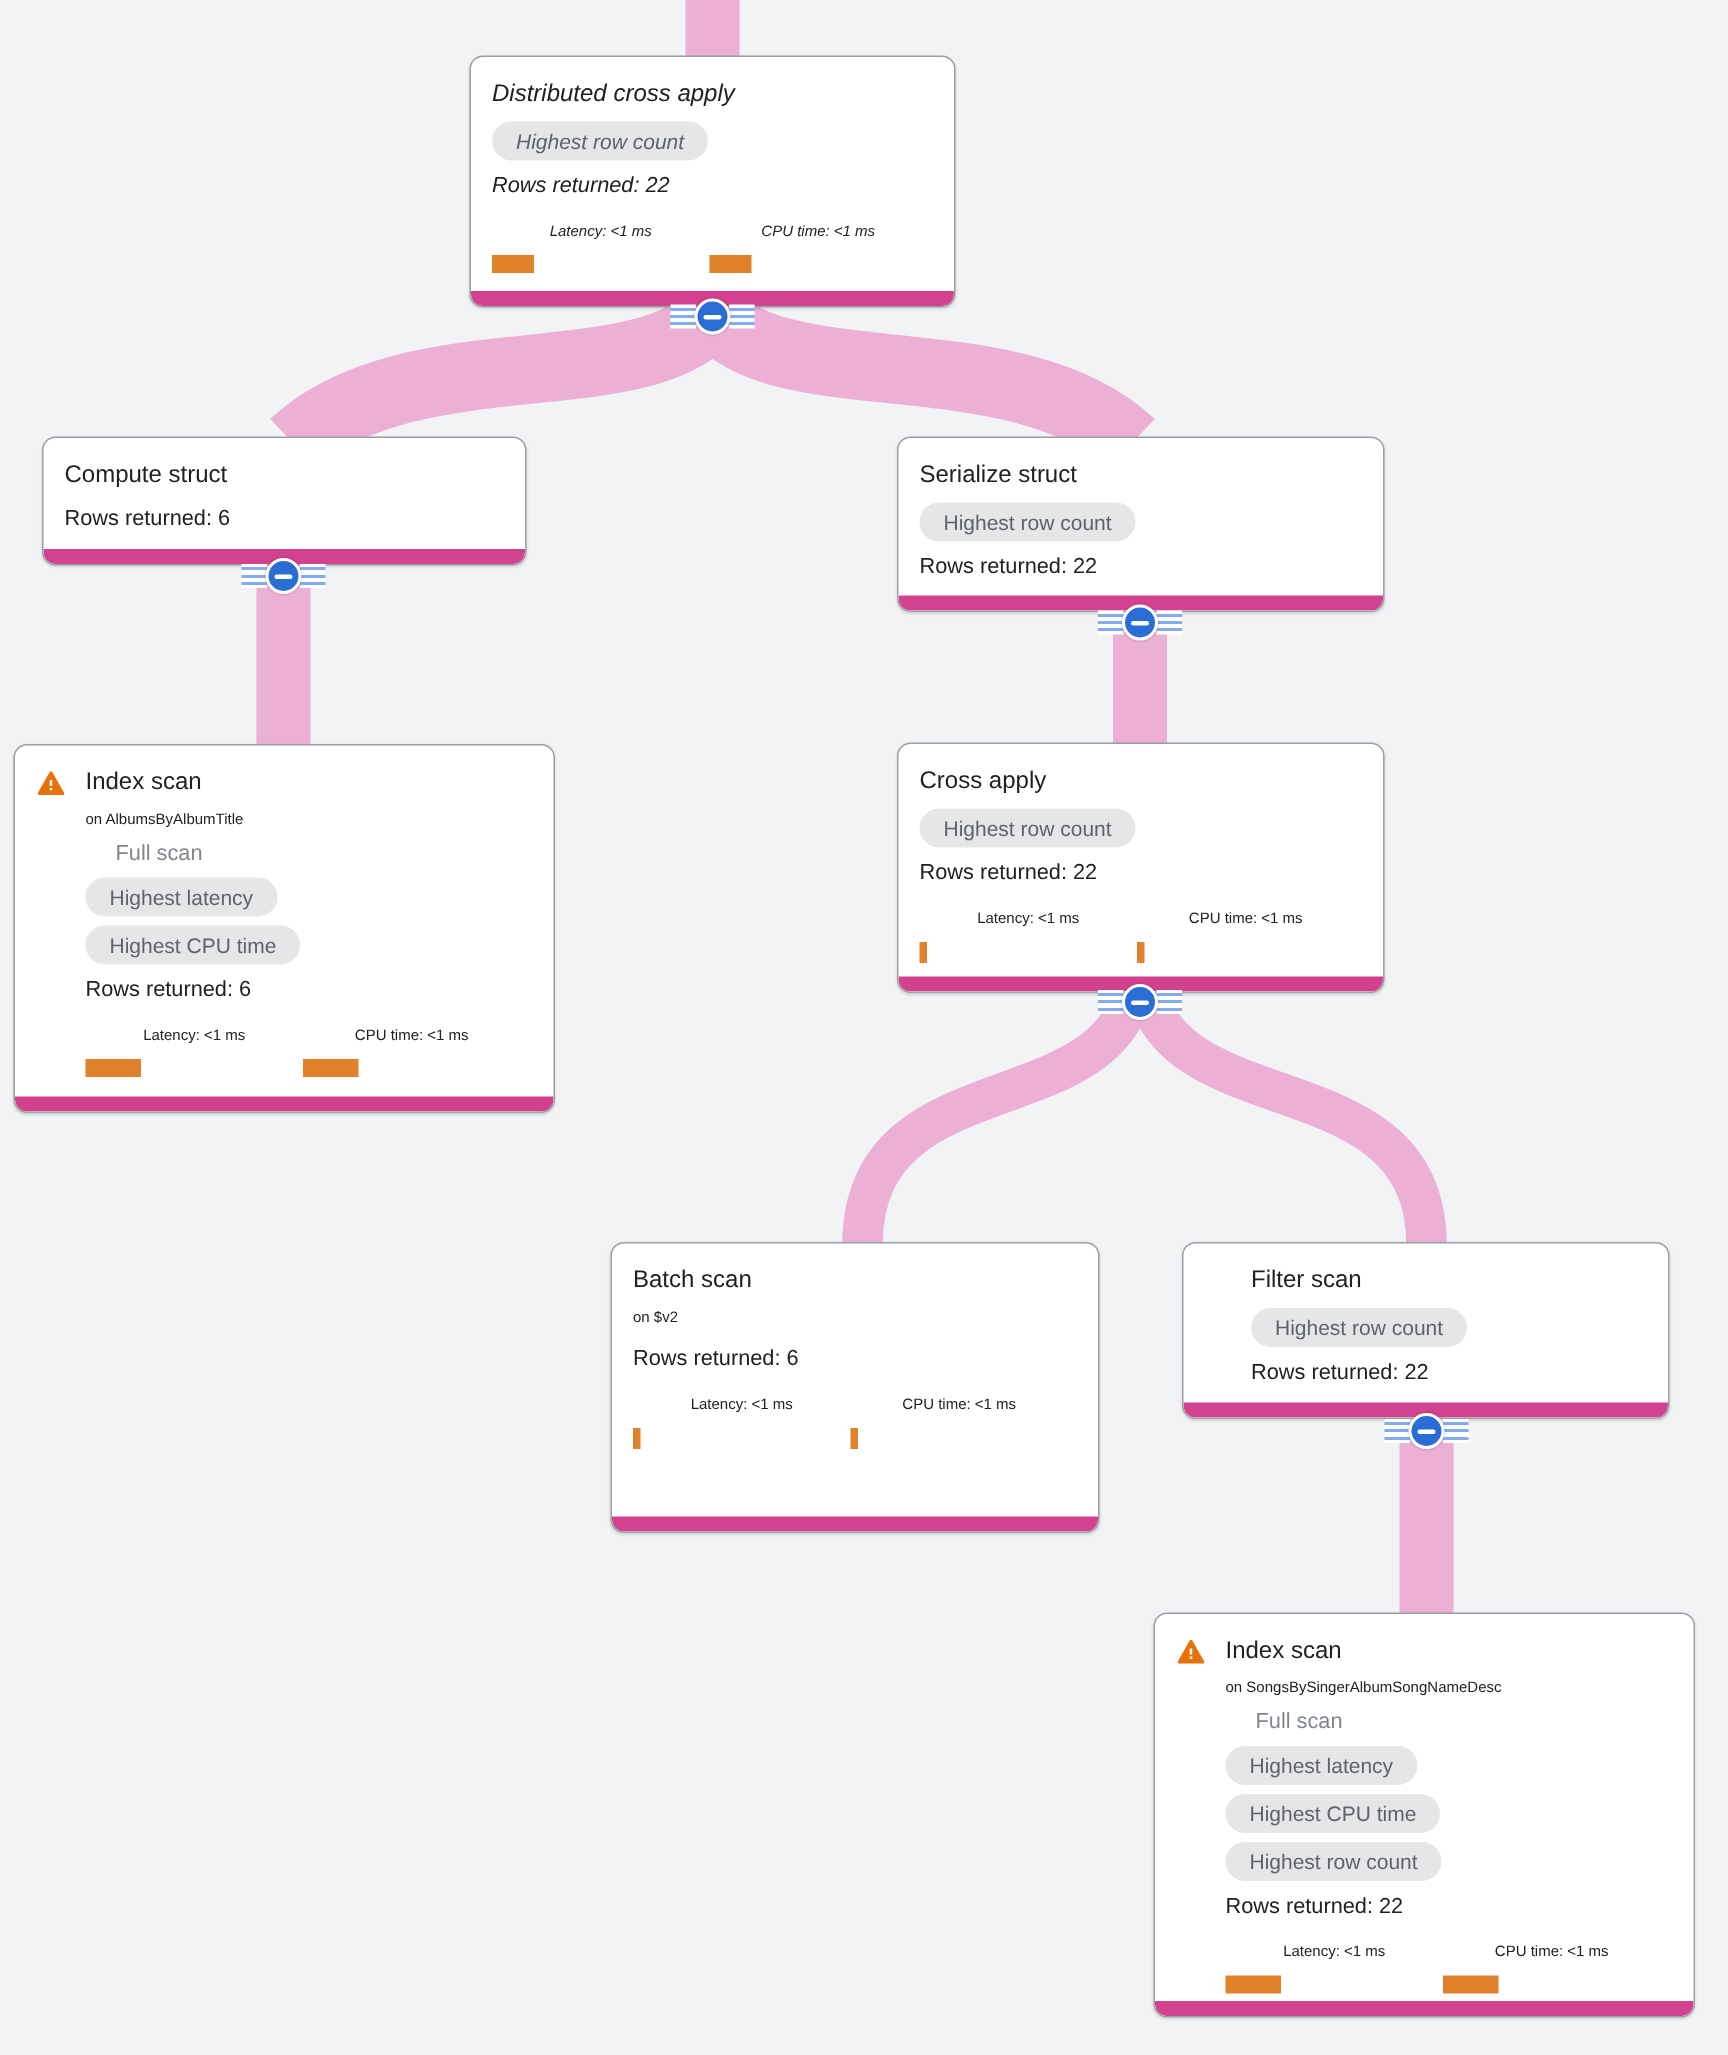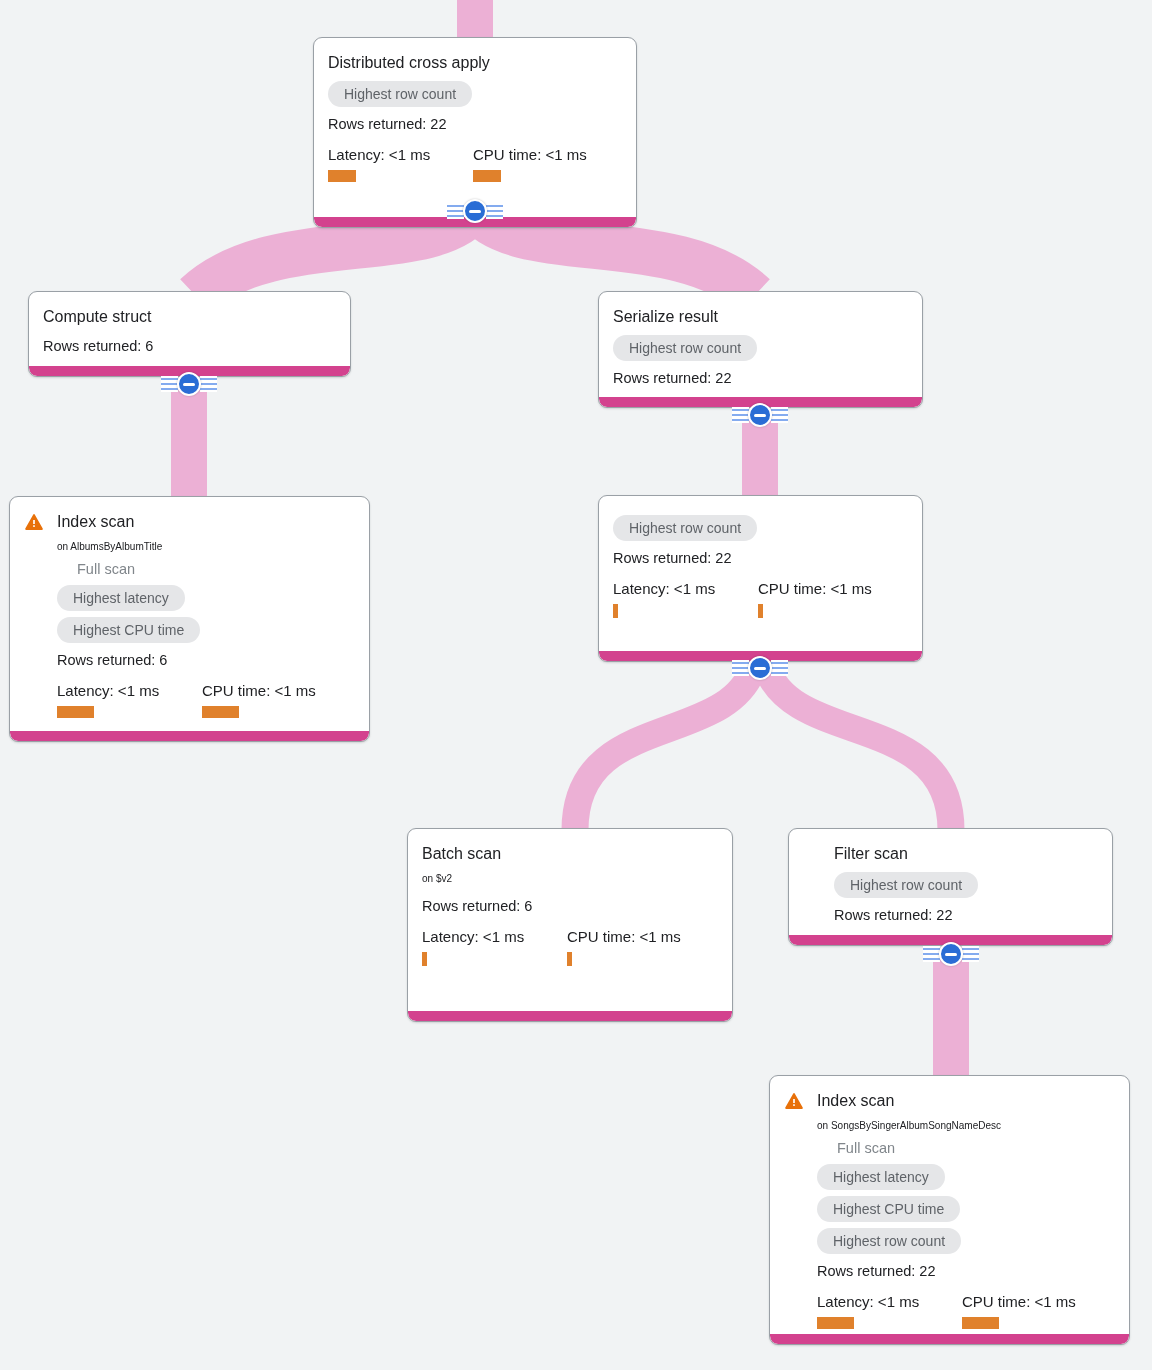--- a/index.html
+++ b/index.html
@@ -31,21 +31,21 @@
   .badge{
     display:inline-block;
     background:var(--badge-bg,#e5e6e8);
     color:var(--badge-text,#5f6368);
     font-size:14px;line-height:17px;
     padding:4.5px 16px;border-radius:14px;
   }
   .rows{font-size:14.5px;line-height:20px;color:var(--body-text,#202124);margin-top:7px;}
   .metrics{display:flex;margin-top:11px;}
   .metric{width:145px;flex:0 0 auto;}
-  .metric-label{font-size:15px;line-height:20px;color:var(--body-text,#202124);}
+  .metric-label{font-size:10px;line-height:20px;color:var(--body-text,#202124);text-align:center;}
   .metric-bar{margin-top:5px;background:var(--metric-bar,#e0812c);}
   .node-bar{
     position:absolute;left:0;right:0;bottom:0;height:10px;
     background:var(--node-bar,#d3428e);
     border-radius:0 0 8px 8px;
   }
   .collapse{
     position:absolute;z-index:2;
     display:flex;align-items:center;
     transform:translate(-50%,-50%);
@@ -77,21 +77,21 @@
     <rect x="457" y="0" width="36" height="42" fill="#ecb0d5"></rect>
     <path d="M 475 208 C 432 266, 272 224, 196 296" fill="none" stroke="#ecb0d5" stroke-width="46"></path>
     <path d="M 475 208 C 518 266, 678 224, 754 296" fill="none" stroke="#ecb0d5" stroke-width="46"></path>
     <rect x="171" y="382" width="36" height="115" fill="#ecb0d5"></rect>
     <rect x="742" y="412" width="36" height="85" fill="#ecb0d5"></rect>
     <path d="M 754 666 C 728 748, 575 710, 575 830" fill="none" stroke="#ecb0d5" stroke-width="27"></path>
     <path d="M 766 666 C 792 748, 951 710, 951 830" fill="none" stroke="#ecb0d5" stroke-width="27"></path>
     <rect x="933" y="950" width="36" height="127" fill="#ecb0d5"></rect>
   </svg>
 
-<div class="node" style="left: 313px; top: 37px; width: 324px; height: 191px;">
+<div class="node" style="left: 313px; top: 37px; width: 324px; height: 168px; font-style: italic;">
     <div class="node-body">
       <div class="title-row">
         <div class="node-title">Distributed cross apply</div>
       </div>
       <div class="content">
         <div class="badge-row"><span class="badge">Highest row count</span></div>
         <div class="rows">Rows returned: 22</div>
         <div class="metrics">
           <div class="metric">
             <div class="metric-label">Latency: &lt;1 ms</div>
@@ -113,21 +113,21 @@
       </div>
       <div class="content">
         <div class="rows">Rows returned: 6</div>
       </div>
     </div>
     <div class="node-bar"></div>
   </div>
 <div class="node" style="left: 598px; top: 291px; width: 325px; height: 117px;">
     <div class="node-body">
       <div class="title-row">
-        <div class="node-title">Serialize result</div>
+        <div class="node-title">Serialize struct</div>
       </div>
       <div class="content">
         <div class="badge-row"><span class="badge">Highest row count</span></div>
         <div class="rows">Rows returned: 22</div>
       </div>
     </div>
     <div class="node-bar"></div>
   </div>
 <div class="node" style="left: 9px; top: 496px; width: 361px; height: 246px;">
     <div class="node-body">
@@ -154,20 +154,23 @@
             <div class="metric-label">CPU time: &lt;1 ms</div>
             <div class="metric-bar" style="width: 37px; height: 12px;"></div>
           </div>
         </div>
       </div>
     </div>
     <div class="node-bar"></div>
   </div>
 <div class="node" style="left: 598px; top: 495px; width: 325px; height: 167px;">
     <div class="node-body">
+      <div class="title-row">
+        <div class="node-title">Cross apply</div>
+      </div>
       <div class="content">
         <div class="badge-row"><span class="badge">Highest row count</span></div>
         <div class="rows">Rows returned: 22</div>
         <div class="metrics">
           <div class="metric">
             <div class="metric-label">Latency: &lt;1 ms</div>
             <div class="metric-bar" style="width: 5px; height: 14px;"></div>
           </div>
           <div class="metric">
             <div class="metric-label">CPU time: &lt;1 ms</div>

